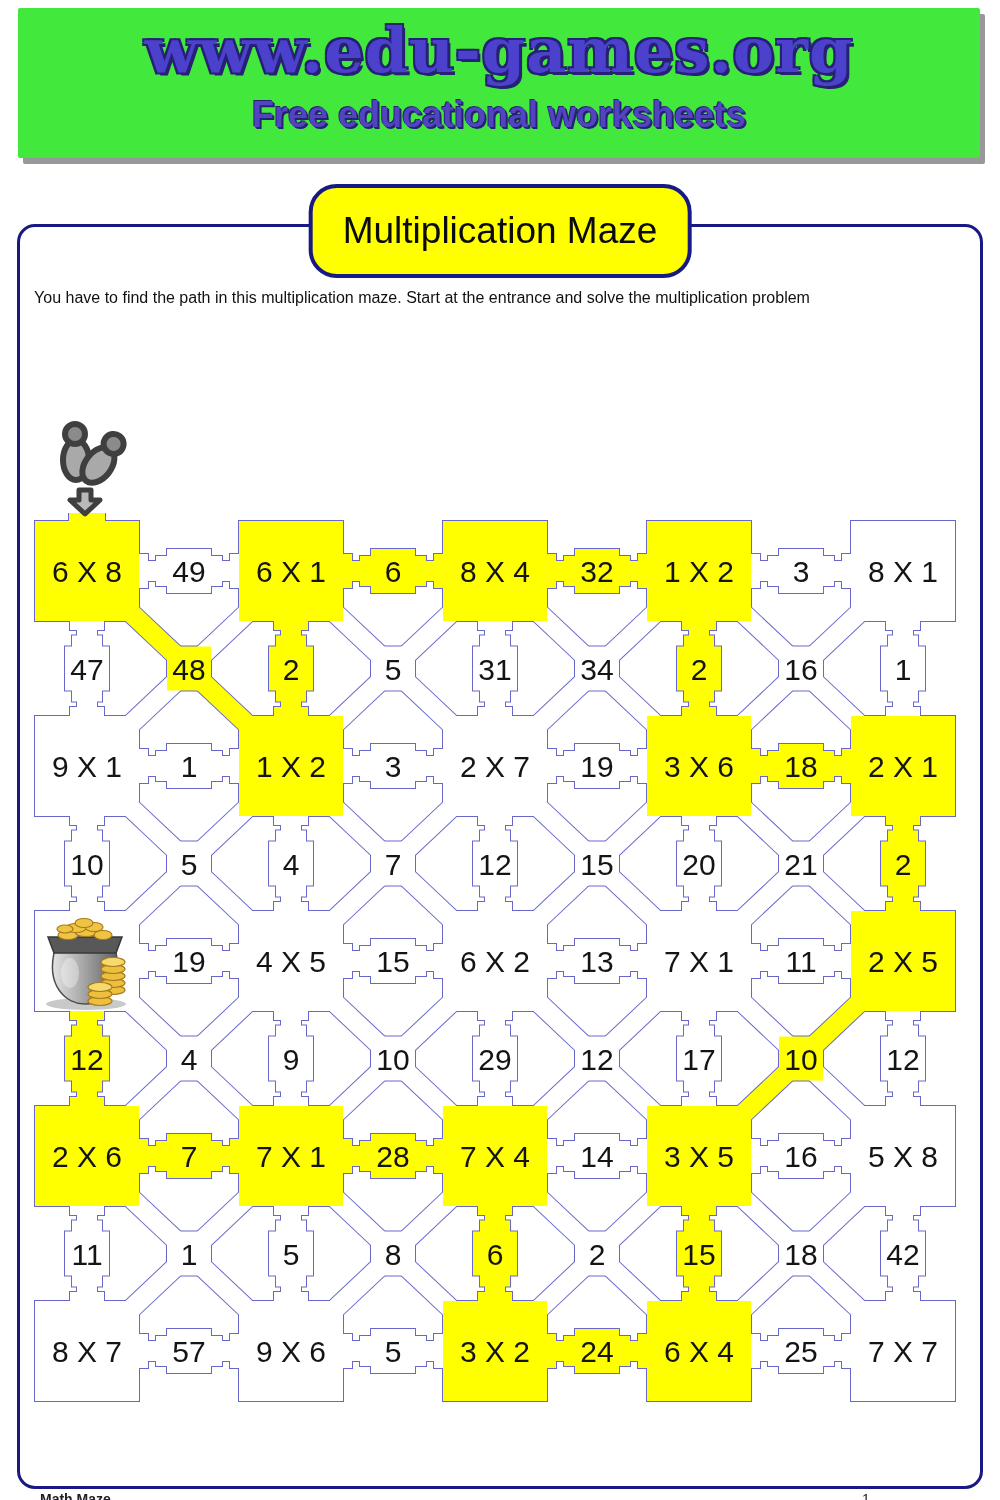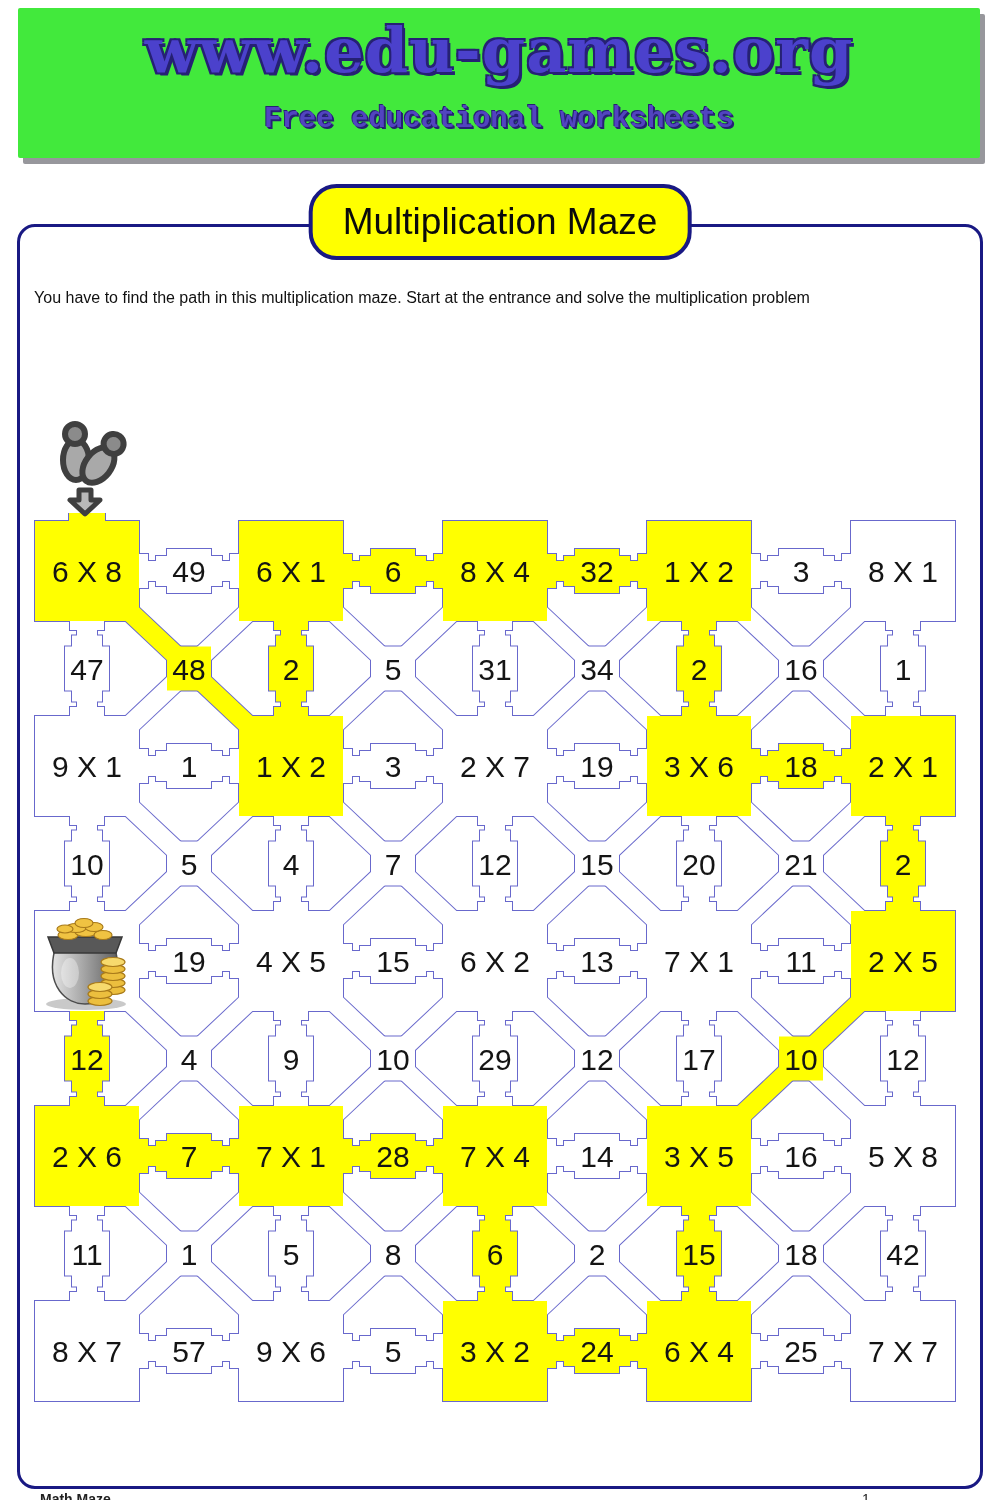--- a/index.html
+++ b/index.html
@@ -2,26 +2,26 @@
 <html><head>
 <meta charset="utf-8">
 <style>
   html,body{margin:0;padding:0;background:#fff;width:1000px;height:1500px;overflow:hidden;
             font-family:"Liberation Sans",sans-serif;position:relative;}
   #banner{position:absolute;left:18px;top:8px;width:962px;height:150px;background:#42e93c;
           border-radius:2px;box-shadow:5px 6px 0 #97979c;text-align:center;}
   #site-title{margin-top:6px;font-family:"DejaVu Serif",serif;font-weight:bold;font-size:62px;
               color:#4b41cc;letter-spacing:1px;
               text-shadow:-2px -2px 0 #262174,2px -2px 0 #262174,-2px 2px 0 #262174,3px 3px 0 #262174;}
-  #tagline{margin-top:16px;font-family:Liberation Mono, monospace;font-weight:bold;font-size:29px;color:#5244c0;
+  #tagline{margin-top:7px;font-family:Liberation Sans, sans-serif;font-weight:bold;font-size:36px;color:#5244c0;
            text-shadow:-1px -1px 0 #262174,1px 1px 0 #262174,2px 2px 0 #262174;}
   #content-box{position:absolute;left:17px;top:224px;width:960px;height:1259px;background:#fff;
                border:3px solid #191983;border-radius:18px;}
   #title-pill{position:absolute;left:50%;transform:translateX(-50%);top:184px;height:54px;line-height:54px;
-              padding:7px 30px;background:#ffff00;border:4px solid #191983;border-radius:28px;
+              padding:16px 30px;background:#ffff00;border:4px solid #191983;border-radius:28px;
               font-size:37px;color:#0b0b0b;white-space:nowrap;z-index:5;}
   #instructions{position:absolute;left:0;top:289px;width:844px;text-align:center;font-size:16px;
                 color:#111;line-height:18px;z-index:4;}
   #start-icon{position:absolute;left:52px;top:410px;z-index:4;}
   #maze{position:absolute;left:28px;top:513px;z-index:3;}
   #footer-left{position:absolute;left:40px;top:1491px;font-size:14px;font-weight:bold;color:#222;z-index:6;}
   #footer-right{position:absolute;left:862px;top:1491px;font-size:14px;color:#222;z-index:6;}
 </style>
 </head>
 <body>

